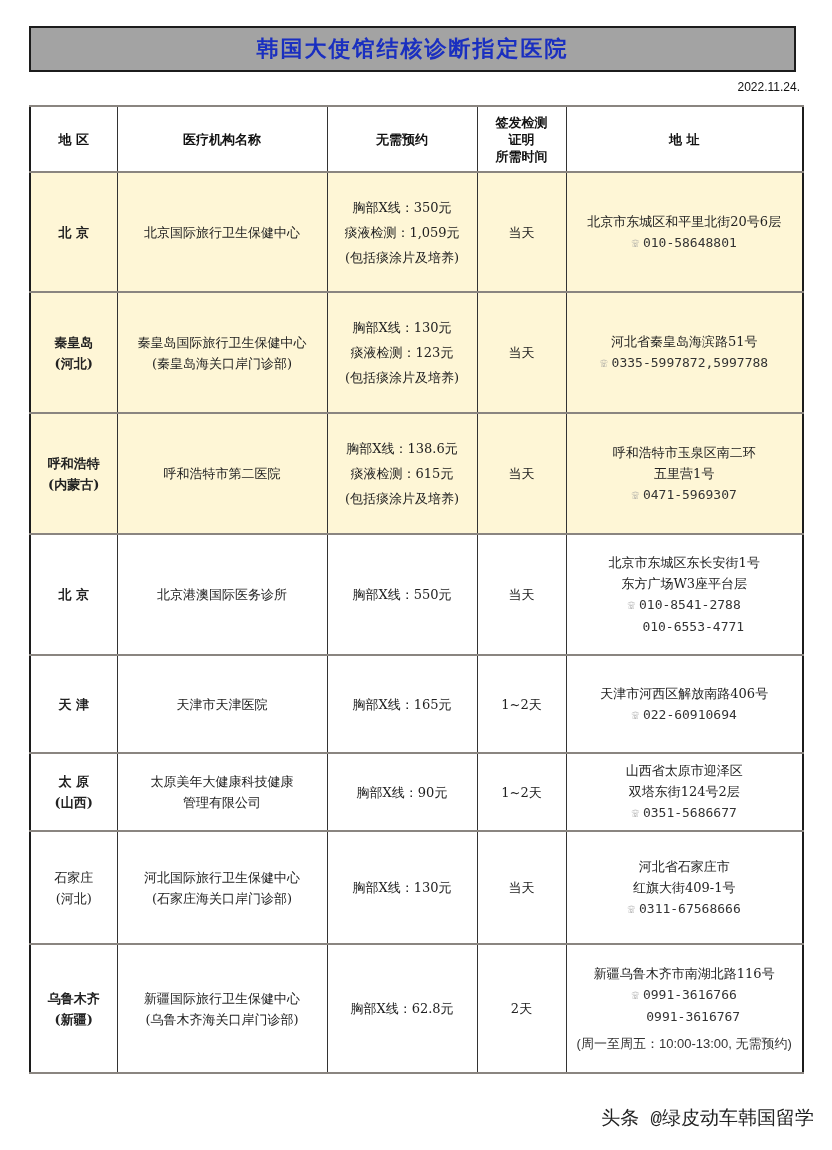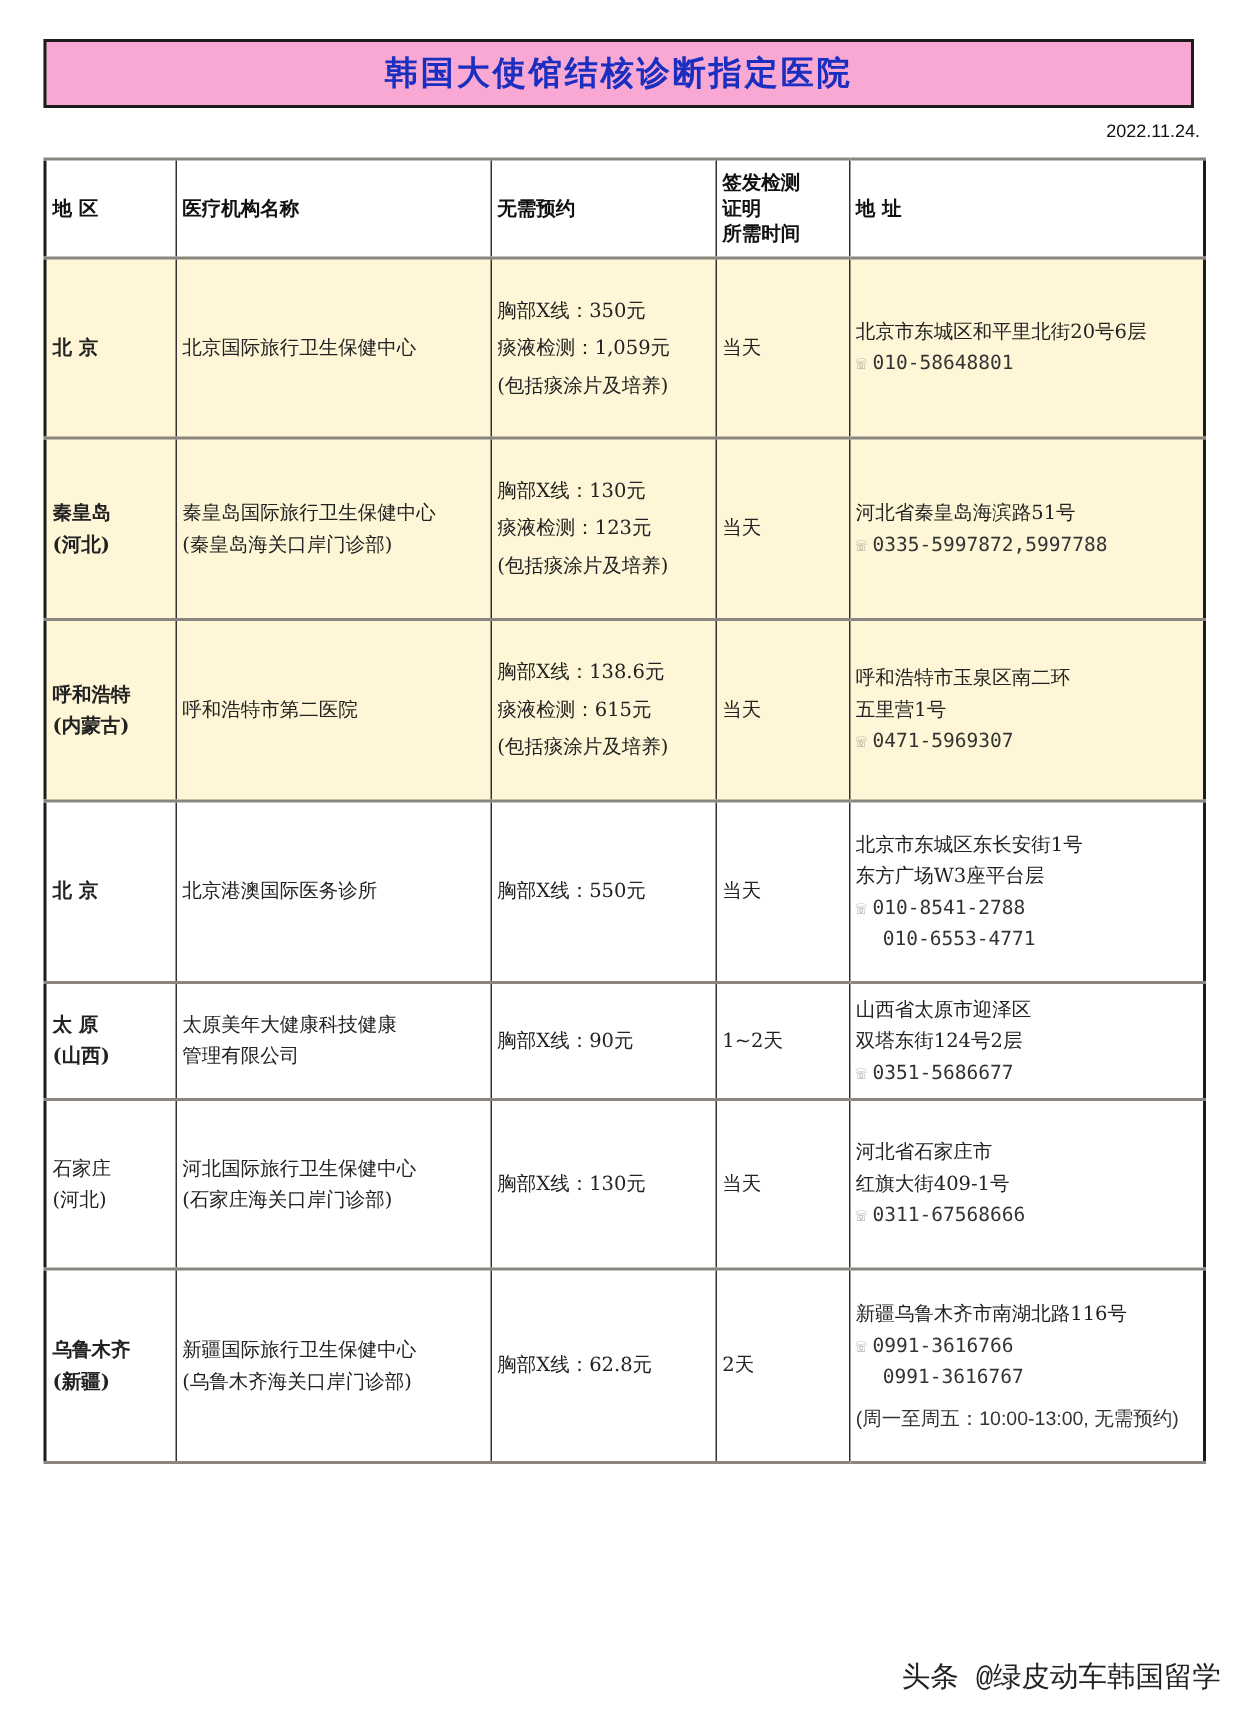--- a/index.html
+++ b/index.html
@@ -2,40 +2,40 @@
 <html><head>
 <meta charset="utf-8">
 <style>
   html, body { margin: 0; padding: 0; }
   body {
     width: 832px; height: 1150px; background: #ffffff; position: relative;
     font-family: "DejaVu Serif", "Liberation Serif", serif; color: #1a1a1a; overflow: hidden;
   }
   .title-box {
     position: absolute; left: 29px; top: 26px; width: 763px; height: 42px;
-    background: #f9a8d4; border: 2px solid #1c1c1c;
+    background: #a3a3a3; border: 2px solid #1c1c1c;
     display: flex; align-items: center; justify-content: center;
   }
   .title-text {
     font-family: "DejaVu Serif", serif; font-weight: bold; font-size: 22px;
     color: #1a2fc0; letter-spacing: 2px;
   }
   .date {
     position: absolute; right: 32px; top: 80px; font-family: "Liberation Sans", sans-serif;
     font-size: 12px; color: #111;
   }
   table.main {
     position: absolute; left: 29px; top: 105px; width: 773px;
     border-collapse: collapse; table-layout: fixed;
     border: 2px solid #1c1c1c;
   }
   table.main td, table.main th {
     border-left: 1px solid #333; border-right: 1px solid #333;
     border-top: 2px solid #8a8580; border-bottom: 2px solid #8a8580;
-    text-align: left; vertical-align: middle; padding: 0 4px;
+    text-align: center; vertical-align: middle; padding: 0 4px;
     font-size: 13px; line-height: 21px; font-weight: normal; color: #222;
   }
   table.main th { font-weight: bold; font-size: 13px; line-height: 17px; color: #111; background: #fff; }
   tr.hdr { height: 66px; }
   tr.hl td { background: #fef6d6; }
   tr.plain td { background: #ffffff; }
   .cell-line { display: block; }
   .note { font-size: 13px; color: #333; font-family: "Liberation Sans", sans-serif; margin-top: 6px; }
   .phone { font-family: "DejaVu Sans Mono", "Liberation Mono", monospace; font-size: 13px; color: #333; }
   .phone-icon { color: #999; font-size: 12px; margin-right: 4px; }
@@ -145,20 +145,36 @@
           <span class="cell-line">胸部X线：550元</span>
         </td>
         <td>当天</td>
         <td>
           <span class="cell-line">北京市东城区东长安街1号</span>
           <span class="cell-line">东方广场W3座平台层</span>
           <span class="cell-line phone"><span class="phone-icon">☏</span><span>010-8541-2788</span></span>
           <span class="cell-line phone phone-indent"><span>010-6553-4771</span></span>
         </td>
       </tr>
+      <tr class="plain" style="height: 98px;">
+        <td style="font-weight: bold;">
+          <span class="cell-line">天 津</span>
+        </td>
+        <td>
+          <span class="cell-line">天津市天津医院</span>
+        </td>
+        <td style="line-height: 25px;">
+          <span class="cell-line">胸部X线：165元</span>
+        </td>
+        <td>1~2天</td>
+        <td>
+          <span class="cell-line">天津市河西区解放南路406号</span>
+          <span class="cell-line phone"><span class="phone-icon">☏</span><span>022-60910694</span></span>
+        </td>
+      </tr>
       <tr class="plain" style="height: 78px;">
         <td style="font-weight: bold;">
           <span class="cell-line">太 原</span>
           <span class="cell-line">(山西)</span>
         </td>
         <td>
           <span class="cell-line">太原美年大健康科技健康</span>
           <span class="cell-line">管理有限公司</span>
         </td>
         <td style="line-height: 25px;">

